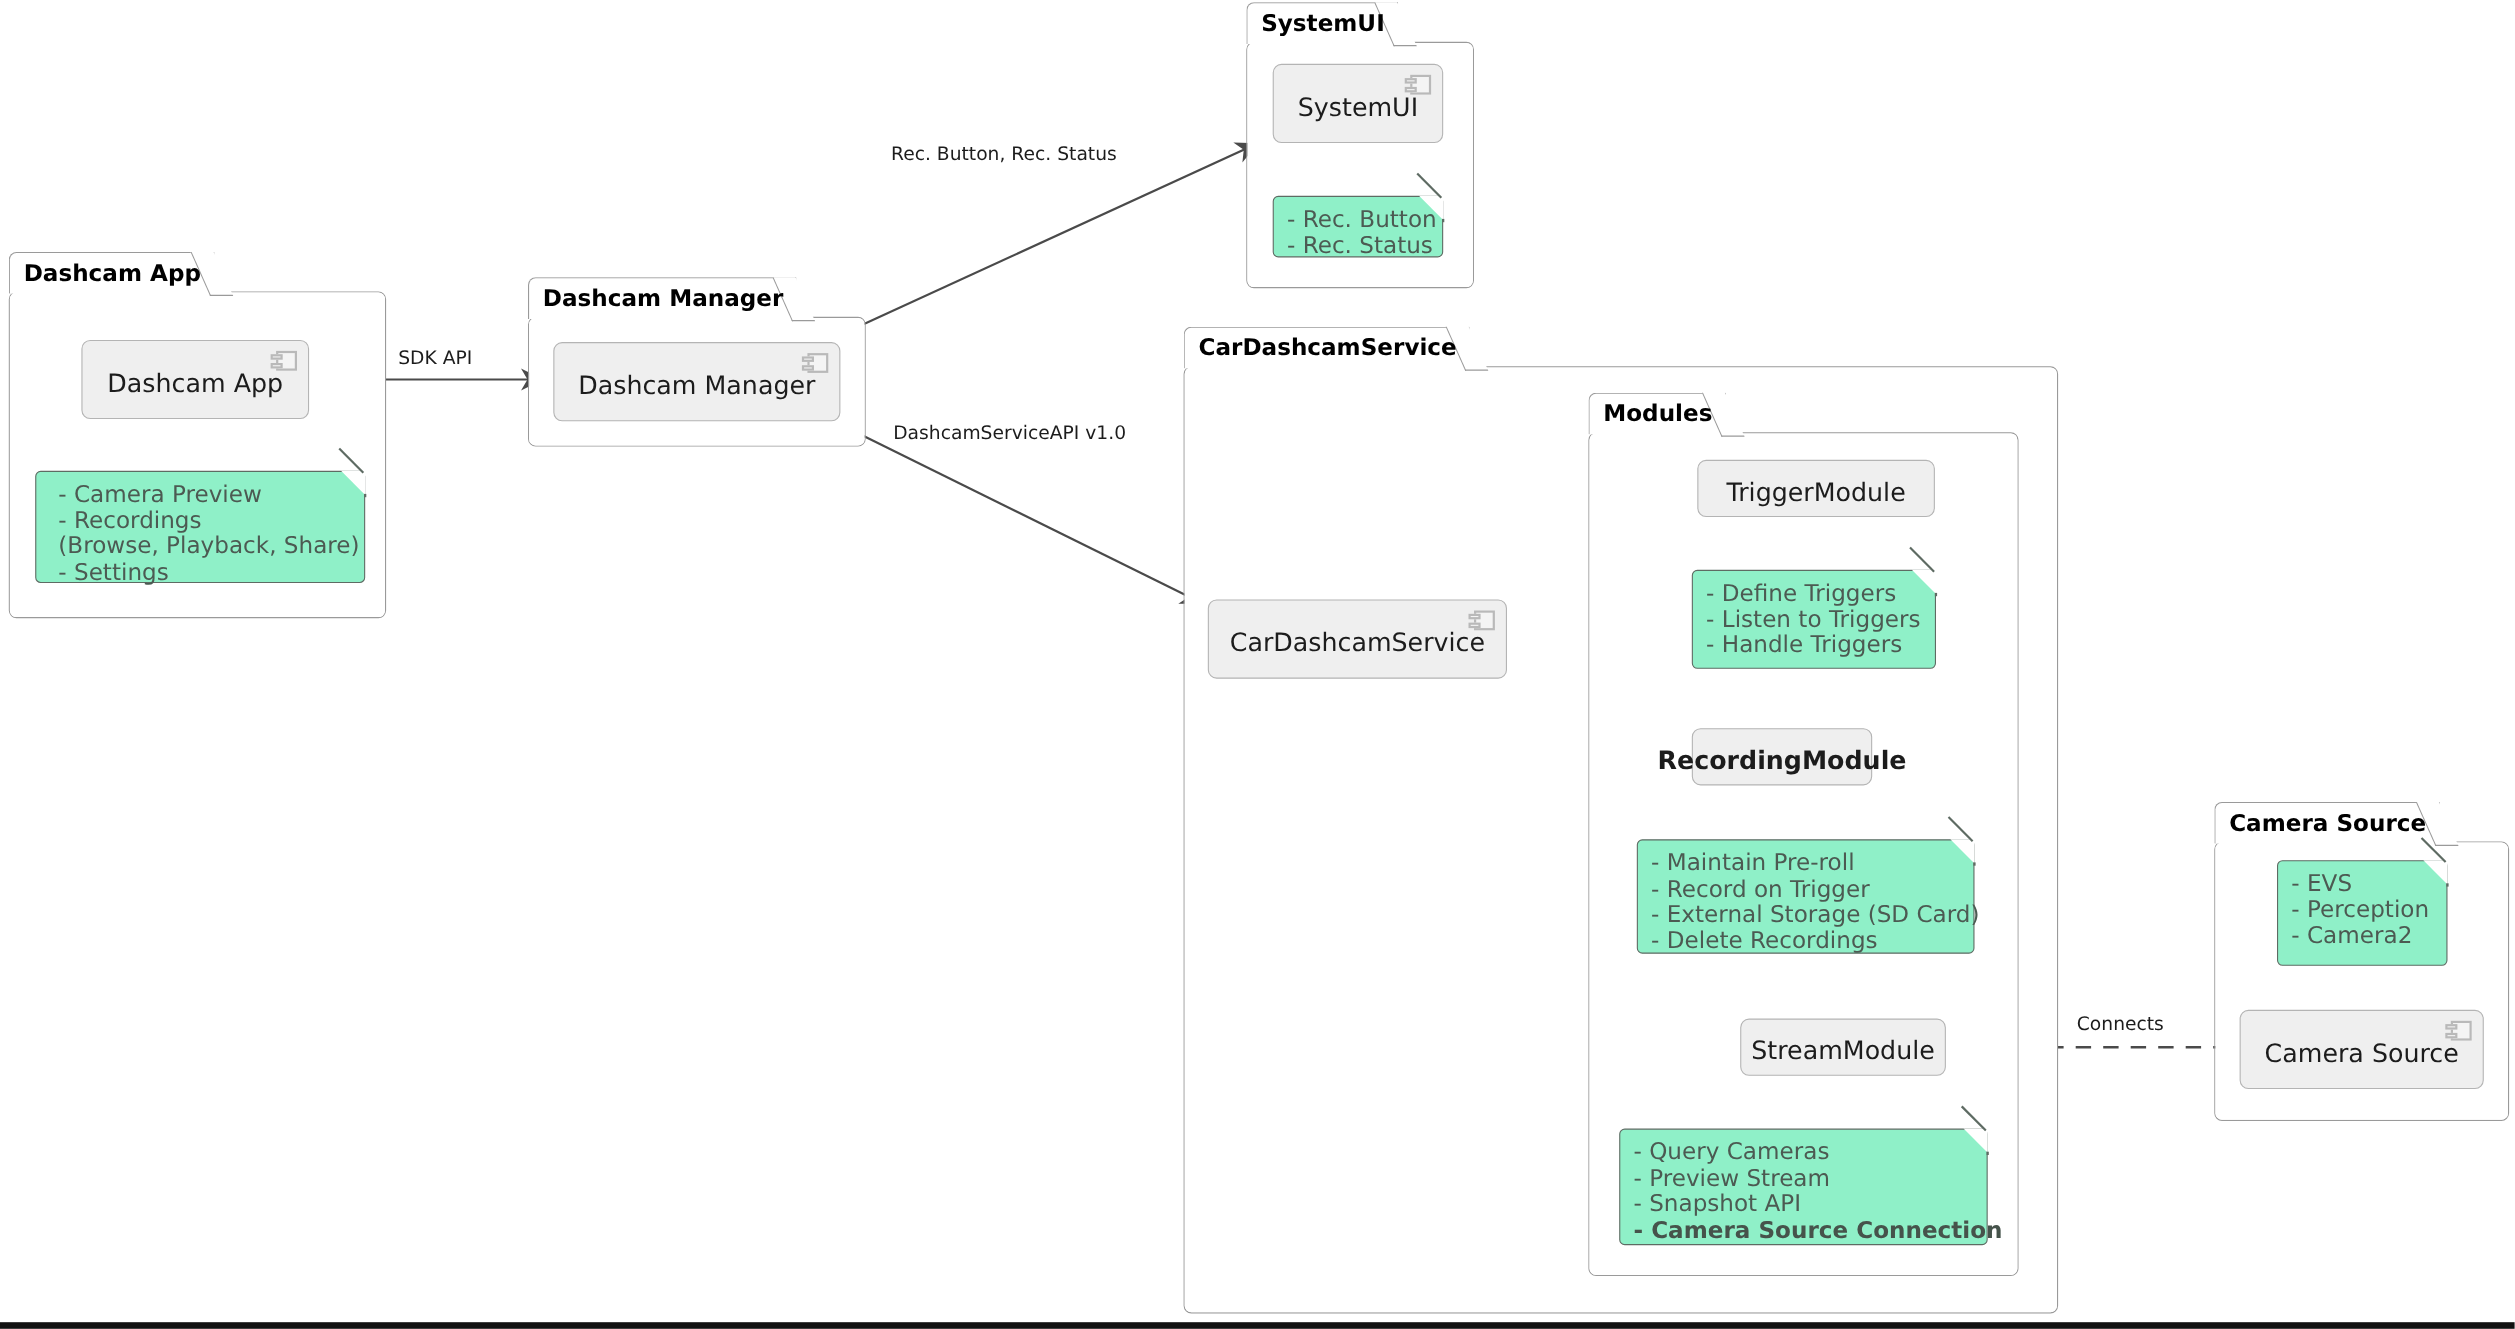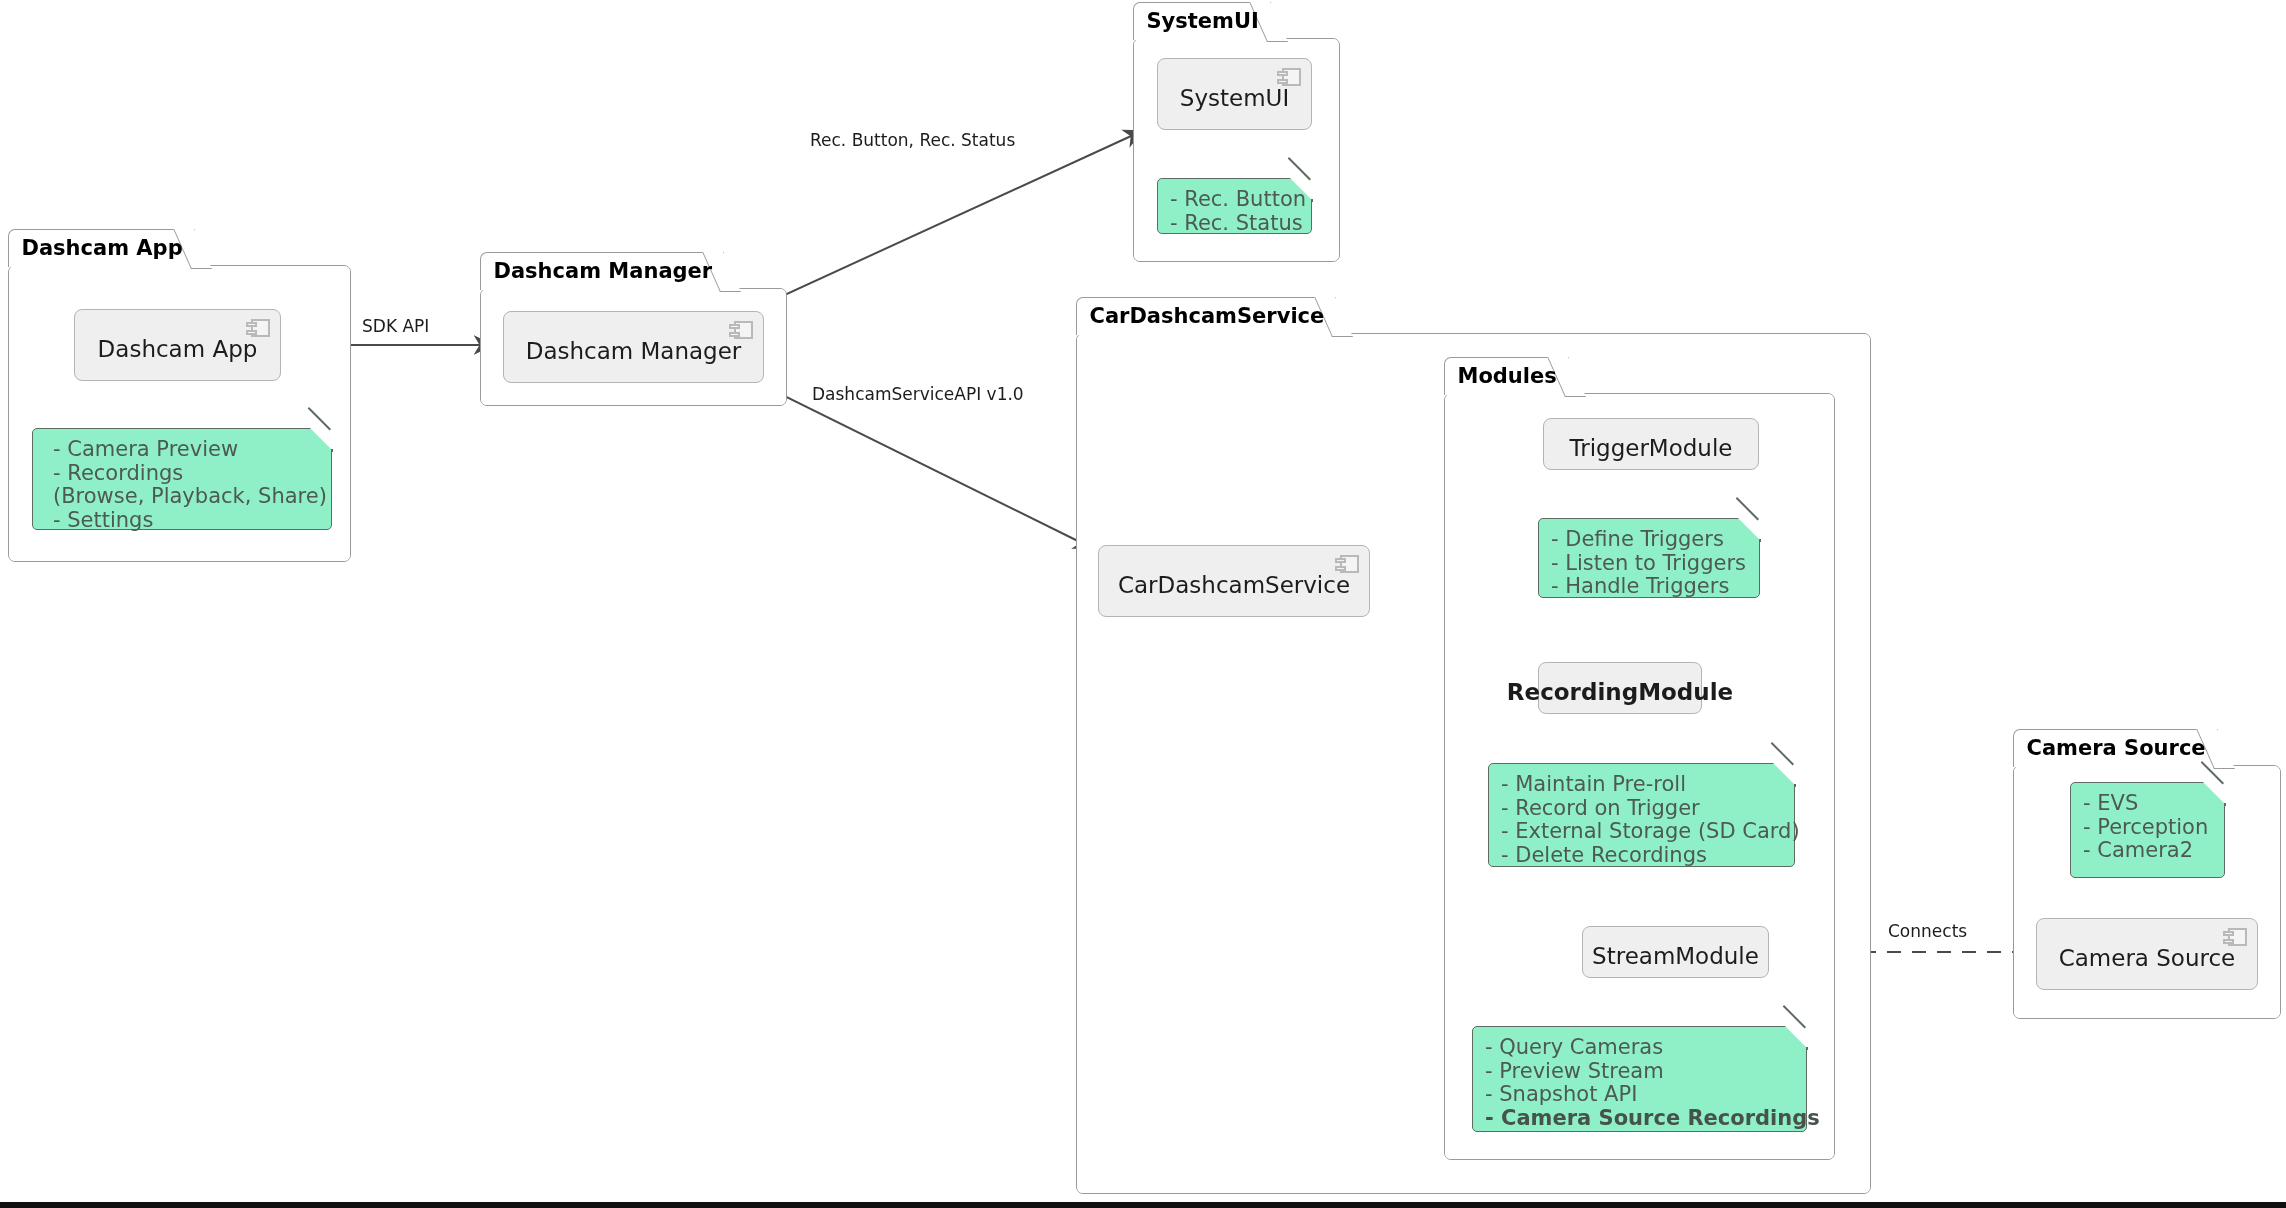--- a/index.html
+++ b/index.html
@@ -283,21 +283,21 @@
   <div class="pkg" style="left:1444px; top:393px; width:391px; height:767px;">
     <div class="pkg-body"></div>
     <div class="pkg-tab">
       <span>Modules</span>
     </div>
   </div>
 
   <div class="comp" style="left:1543px; top:418px; width:216px; height:52px;">
     <span class="lbl">TriggerModule</span>
   </div>
-  <div class="note" style="left:1538px; top:518px; width:222px; height:80px;">
+  <div class="note" style="left:1538px; top:518px; width:222px; height:90px;">
     <span class="fold"></span>
       <span class="foldline"></span>
       <span class="foldedge-r"></span>
     <span class="note-line">- Define Triggers</span>
     <span class="note-line">- Listen to Triggers</span>
     <span class="note-line">- Handle Triggers</span>
   </div>
 
   <div class="comp" style="left:1538px; top:662px; width:164px; height:52px;font-weight:bold;">
     <span class="lbl">RecordingModule</span>
@@ -315,21 +315,21 @@
   <div class="comp" style="left:1546px; top:926px; width:187px; height:52px;margin-left:36px;">
     <span class="lbl">StreamModule</span>
   </div>
   <div class="note" style="left:1472px; top:1026px; width:335px; height:106px;">
     <span class="fold"></span>
       <span class="foldline"></span>
       <span class="foldedge-r"></span>
     <span class="note-line">- Query Cameras</span>
     <span class="note-line">- Preview Stream</span>
     <span class="note-line">- Snapshot API</span>
-    <span class="note-line bold">- Camera Source Recordings</span>
+    <span class="note-line bold">- Camera Source Connection</span>
   </div>
 
   <div class="pkg" style="left:2013px; top:765px; width:268px; height:254px;">
     <div class="pkg-body"></div>
     <div class="pkg-tab">
       <span>Camera Source</span>
     </div>
   </div>
   <div class="note" style="left:2070px; top:782px; width:155px; height:96px;">
     <span class="fold"></span>

